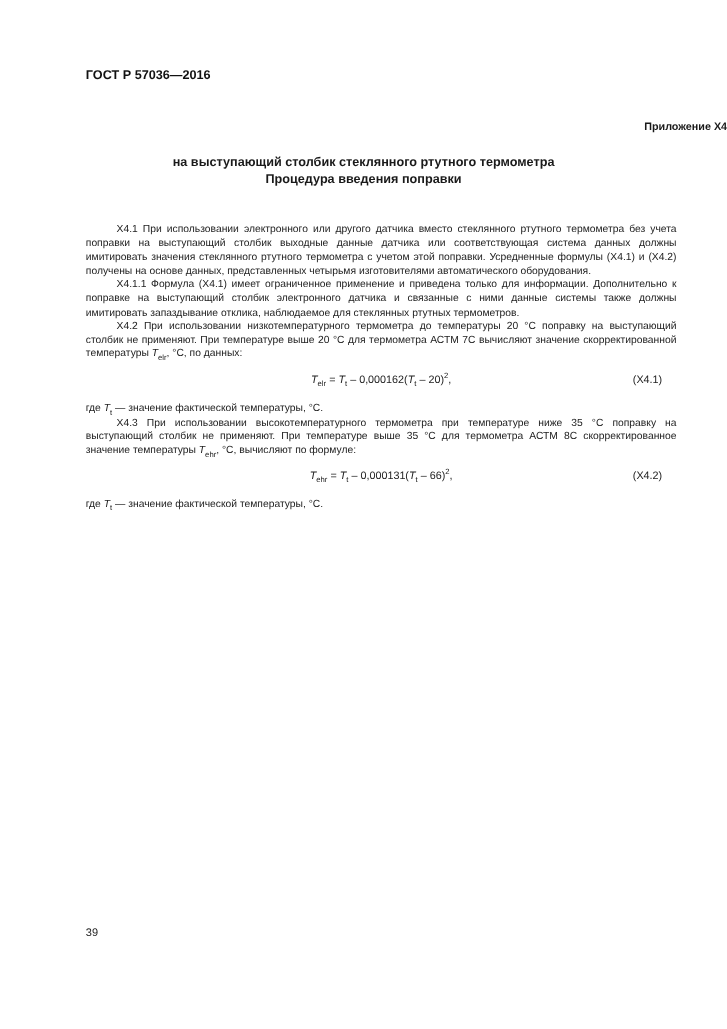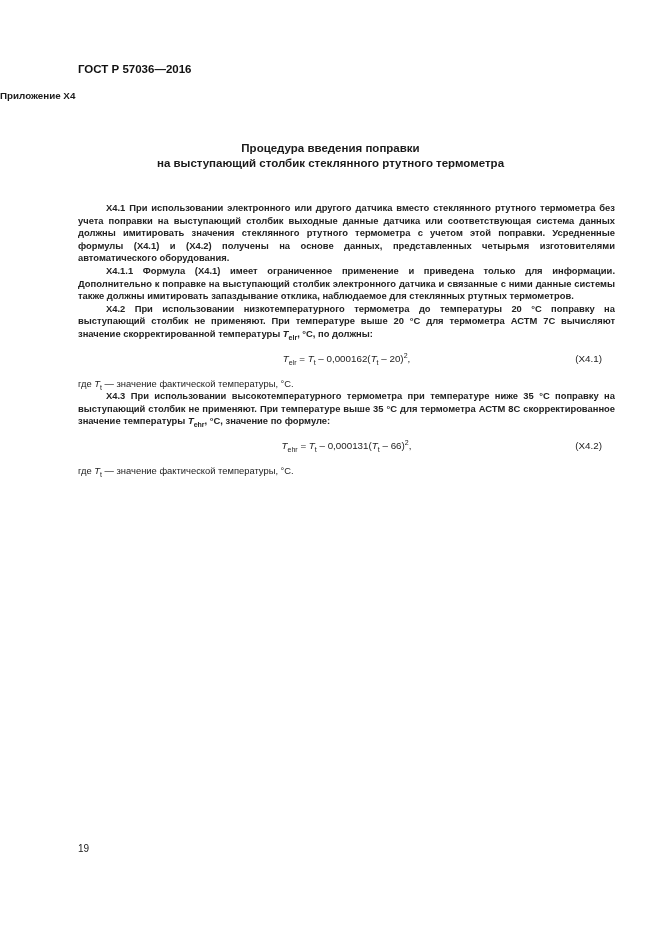--- a/index.html
+++ b/index.html
@@ -1,64 +1,64 @@
 <!DOCTYPE html>
 <html><head>
 <meta charset="utf-8">
 <style>
   html, body { margin: 0; padding: 0; background: #ffffff; }
   body { width: 661px; height: 935px; position: relative; overflow: hidden;
          font-family: "Liberation Sans", sans-serif; color: #1a1a1a; }
   .page { position: absolute; left: 0; top: 0; width: 537px; height: 935px; background: #fff; }
   .header { position: absolute; left: 78px; top: 63px; font-size: 11.5px; font-weight: bold; color: #111; }
-  .annex { position: absolute; left: 0; width: 661px; text-align: left; font-size: 9.8px; font-weight: bold; }
+  .annex { position: absolute; left: 0; width: 661px; text-align: right; font-size: 9.8px; font-weight: bold; margin-top: 20px; }
   .annex .l1 { display: block; }
   .title { position: absolute; left: 0; width: 661px; text-align: center; font-size: 11.5px; font-weight: bold; line-height: 15px; }
   .body { position: absolute; left: 78px; width: 537px; font-size: 9.4px; line-height: 12.6px; text-align: justify; color: #222; }
   .p { margin: 0; }
-  .p.ind { text-indent: 28px; font-weight: bold; }
+  .p.ind { text-indent: 28px; }
   .formula { position: relative; height: 20px; margin: 9px 0 8px 0; }
   .formula .eq { position: absolute; left: 0; right: 0; text-align: center; top: 3px; font-size: 9.8px; }
   .formula .num { position: absolute; right: 13px; top: 3px; font-size: 9.8px; }
   i { font-style: italic; }
   sub { font-size: 7px; vertical-align: -3px; line-height: 0; }
   sup { font-size: 7px; vertical-align: 4px; line-height: 0; }
   .pagenum { position: absolute; left: 78px; top: 843px; font-size: 10px; color: #222; }
 </style>
 </head>
 <body>
 
 <div class="page">
 
   <div class="header">ГОСТ Р 57036—2016</div>
 
   <div class="annex" style="top:90px;">
     <span class="l1">Приложение Х4</span>
   </div>
 
   <div class="title" style="top:141px;">
+    <div>на выступающий столбик стеклянного ртутного термометра</div>
     <div>Процедура введения поправки</div>
-    <div>на выступающий столбик стеклянного ртутного термометра</div>
   </div>
 
   <div class="body" style="top:202px;">
     <p class="p ind">Х4.1 При использовании электронного или другого датчика вместо стеклянного ртутного термометра без учета поправки на выступающий столбик выходные данные датчика или соответствующая система данных должны имитировать значения стеклянного ртутного термометра с учетом этой поправки. Усредненные формулы (Х4.1) и (Х4.2) получены на основе данных, представленных четырьмя изготовителями автоматического оборудования.</p>
     <p class="p ind">Х4.1.1 Формула (Х4.1) имеет ограниченное применение и приведена только для информации. Дополнительно к поправке на выступающий столбик электронного датчика и связанные с ними данные системы также должны имитировать запаздывание отклика, наблюдаемое для стеклянных ртутных термометров.</p>
-    <p class="p ind"><span>Х4.2 При использовании низкотемпературного термометра до температуры 20 °С поправку на выступающий столбик не применяют. При температуре выше 20 °С для термометра АСТМ 7С вычисляют значение скорректированной температуры </span><i>T</i><sub>elr</sub><span>, °С, по должны:</span></p>
+    <p class="p ind"><span>Х4.2 При использовании низкотемпературного термометра до температуры 20 °С поправку на выступающий столбик не применяют. При температуре выше 20 °С для термометра АСТМ 7С вычисляют значение скорректированной температуры </span><i>T</i><sub>elr</sub><span>, °С, по данных:</span></p>
 
     <div class="formula">
       <div class="eq"><i>T</i><sub>elr</sub><span> = </span><i>T</i><sub>t</sub><span> – 0,000162(</span><i>T</i><sub>t</sub><span> – 20)</span><sup>2</sup><span>,</span></div>
       <div class="num">(Х4.1)</div>
     </div>
 
     <p class="p"><span>где </span><i>T</i><sub>t</sub><span> — значение фактической температуры, °С.</span></p>
-    <p class="p ind"><span>Х4.3 При использовании высокотемпературного термометра при температуре ниже 35 °С поправку на выступающий столбик не применяют. При температуре выше 35 °С для термометра АСТМ 8С скорректированное значение температуры </span><i>T</i><sub>ehr</sub><span>, °С, значение по формуле:</span></p>
+    <p class="p ind"><span>Х4.3 При использовании высокотемпературного термометра при температуре ниже 35 °С поправку на выступающий столбик не применяют. При температуре выше 35 °С для термометра АСТМ 8С скорректированное значение температуры </span><i>T</i><sub>ehr</sub><span>, °С, вычисляют по формуле:</span></p>
 
     <div class="formula">
       <div class="eq"><i>T</i><sub>ehr</sub><span> = </span><i>T</i><sub>t</sub><span> – 0,000131(</span><i>T</i><sub>t</sub><span> – 66)</span><sup>2</sup><span>,</span></div>
       <div class="num">(Х4.2)</div>
     </div>
 
     <p class="p"><span>где </span><i>T</i><sub>t</sub><span> — значение фактической температуры, °С.</span></p>
   </div>
 
-  <div class="pagenum">19</div>
+  <div class="pagenum">39</div>
 </div>
 
 </body></html>

